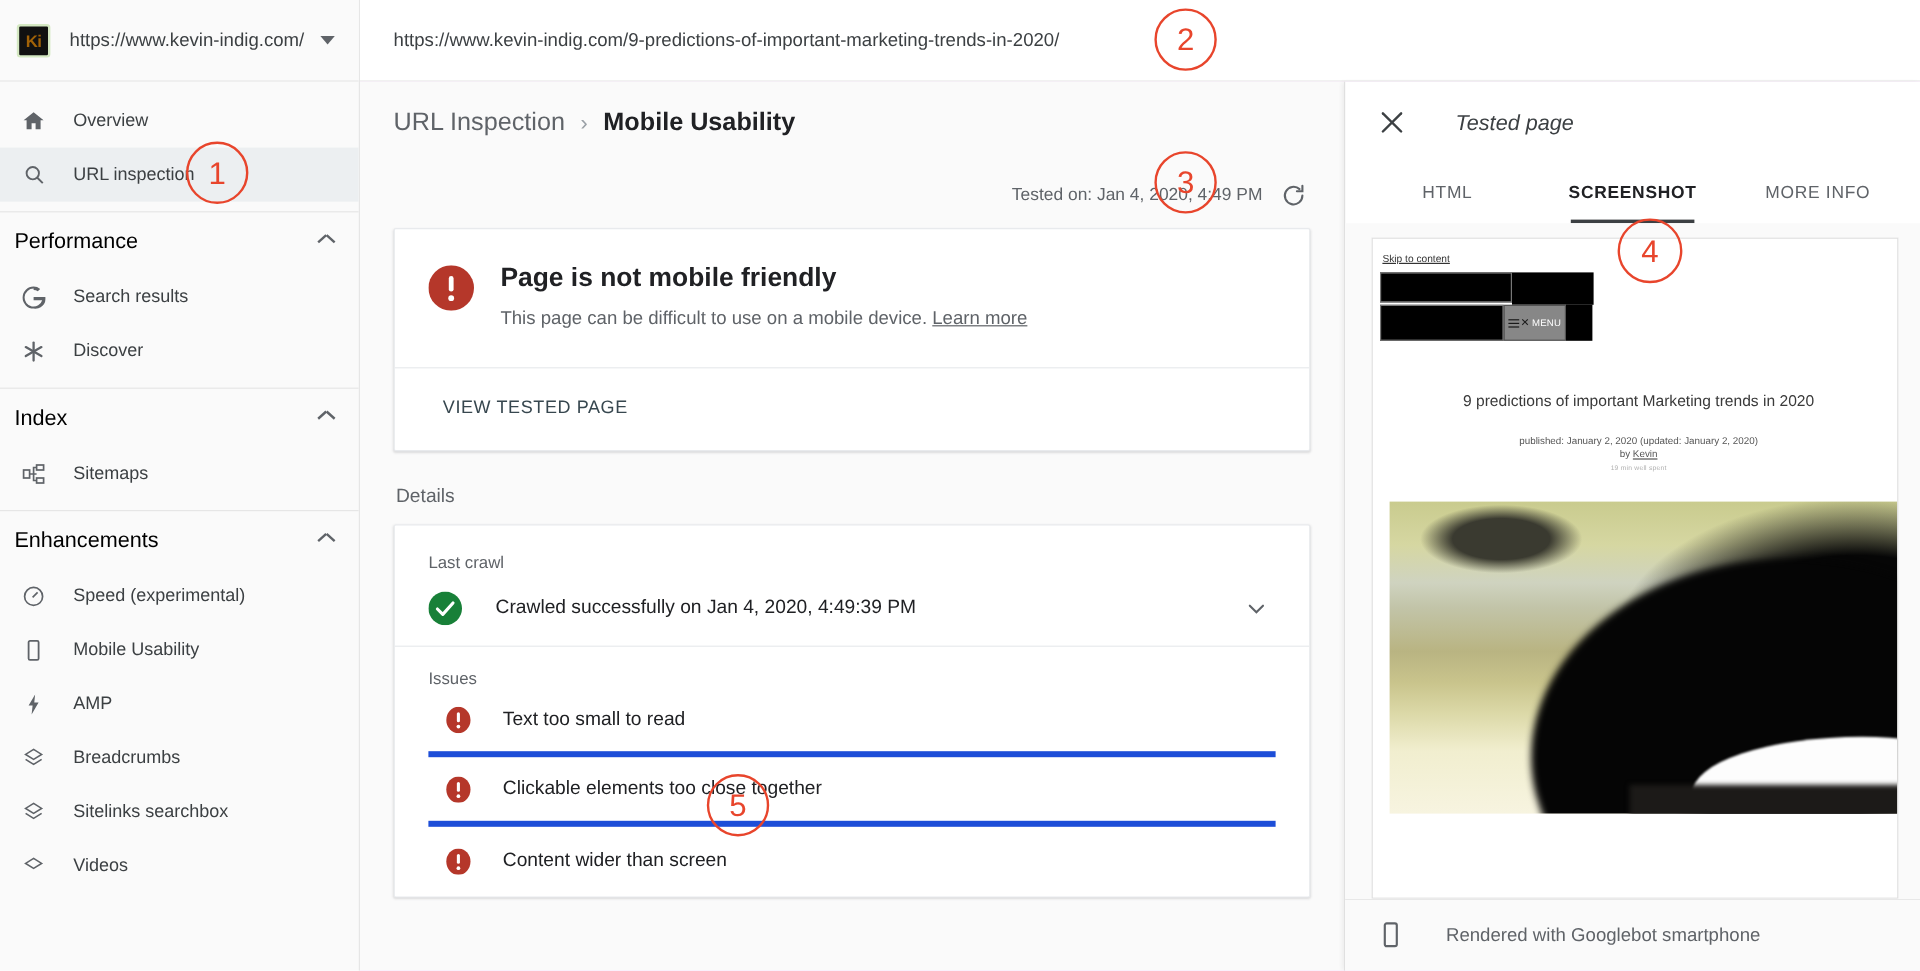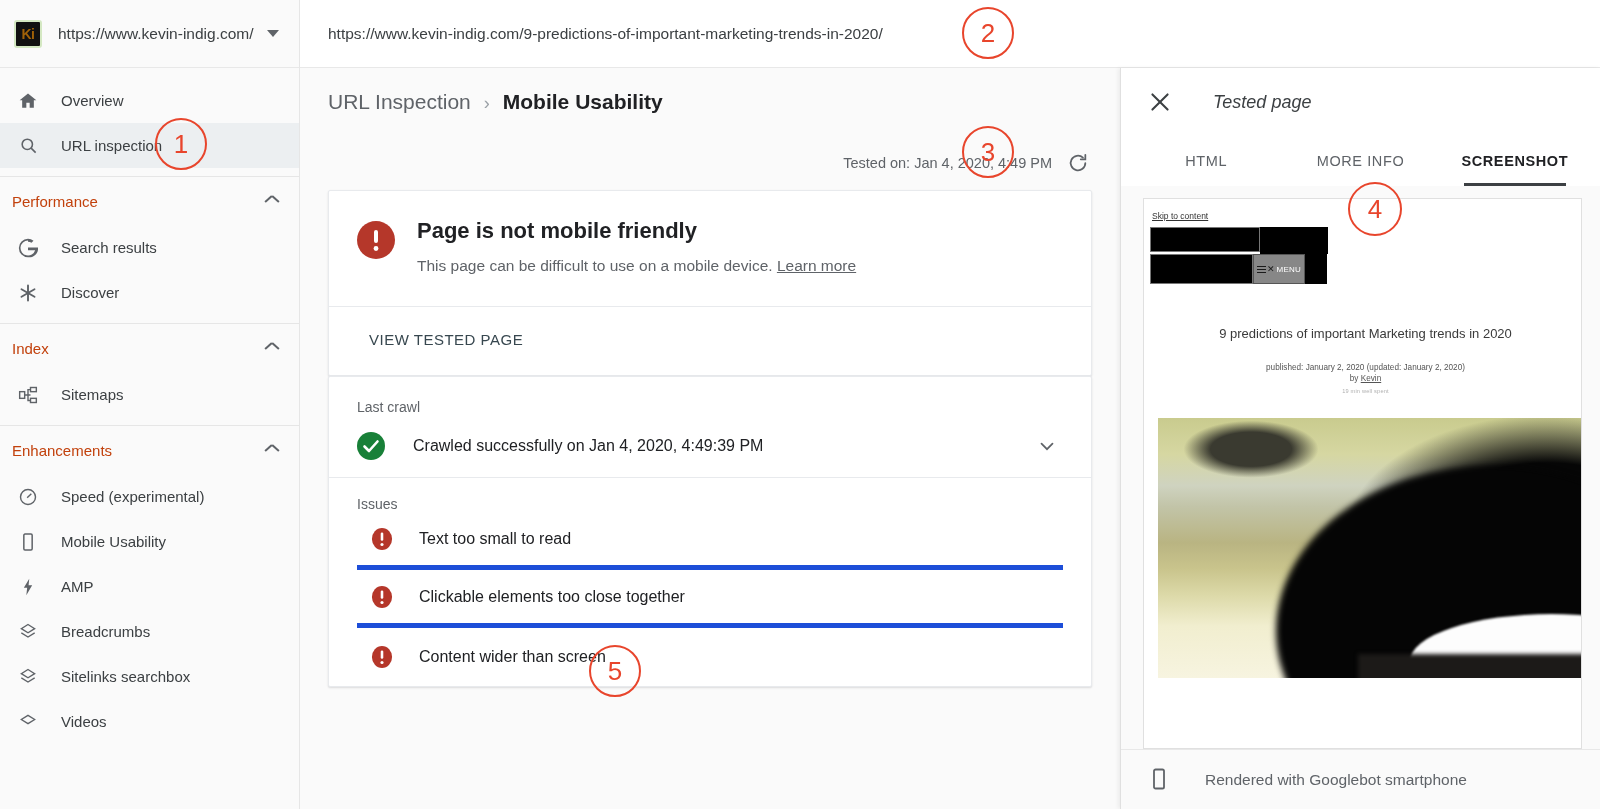--- a/index.html
+++ b/index.html
@@ -64,21 +64,21 @@
     white-space: nowrap;
   }
   .nav-item.active .nav-label { color: #3c4043; font-weight: 400; }
 
   .nav-group-sep { height: 1px; background: #e6e6e6; margin: 0; }
   .nav-section {
     height: 48px; display: flex; align-items: center;
     padding: 0 16px 0 12px; cursor: pointer;
   }
   .nav-section-label {
-    font-size: 15px; color: #c2410c; flex: 1;
+    font-size: 18px; color: #000000; flex: 1;
   }
   .chev-up {
     width: 14px; height: 9px; position: relative; margin-right: 4px;
   }
   .chev-up::before, .chev-up::after {
     content: ""; position: absolute; top: 4px; width: 9px; height: 1.6px;
     background: #5f6368;
   }
   .chev-up::before { left: 0; transform: rotate(-42deg); transform-origin: left center; }
   .chev-up::after  { right: 0; transform: rotate(42deg); transform-origin: right center; }
@@ -518,20 +518,21 @@
                   <a href="#">Learn more</a>
                 </div>
               </div>
             </div>
             <div class="card-sep"></div>
             <div class="verdict-action">
               <span class="link-btn">VIEW TESTED PAGE</span>
             </div>
           </div>
 
+          <div class="section-title">Details</div>
 
           <div class="card">
 
             <div class="detail-block">
               <div class="detail-label">Last crawl</div>
               <div class="detail-row">
                 <span class="detail-row-icon">
                   <svg width="28" height="28" viewBox="0 0 28 28">
                     <circle cx="14" cy="14" r="14" fill="#188038"></circle>
                     <polyline points="7.5,14.5 12,19 20.5,9.5" fill="none" stroke="#ffffff" stroke-width="2.6" stroke-linecap="round" stroke-linejoin="round"></polyline>
@@ -597,25 +598,25 @@
                 <line x1="19" y1="5" x2="5" y2="19"></line>
             </svg>
           </span>
           <span class="rp-title">Tested page</span>
         </div>
 
         <div class="rp-tabs">
           <div class="rp-tab">
             <span>HTML</span>
           </div>
+          <div class="rp-tab active">
+            <span>SCREENSHOT</span>
+          </div>
           <div class="rp-tab">
             <span>MORE INFO</span>
-          </div>
-          <div class="rp-tab active">
-            <span>SCREENSHOT</span>
           </div>
         </div>
 
         <div class="rp-viewport">
           <div class="shot-frame">
             <div class="shot-inner">
 
               <a class="skip-link" href="#">Skip to content</a>
 
               <div class="hdr-blocks">

